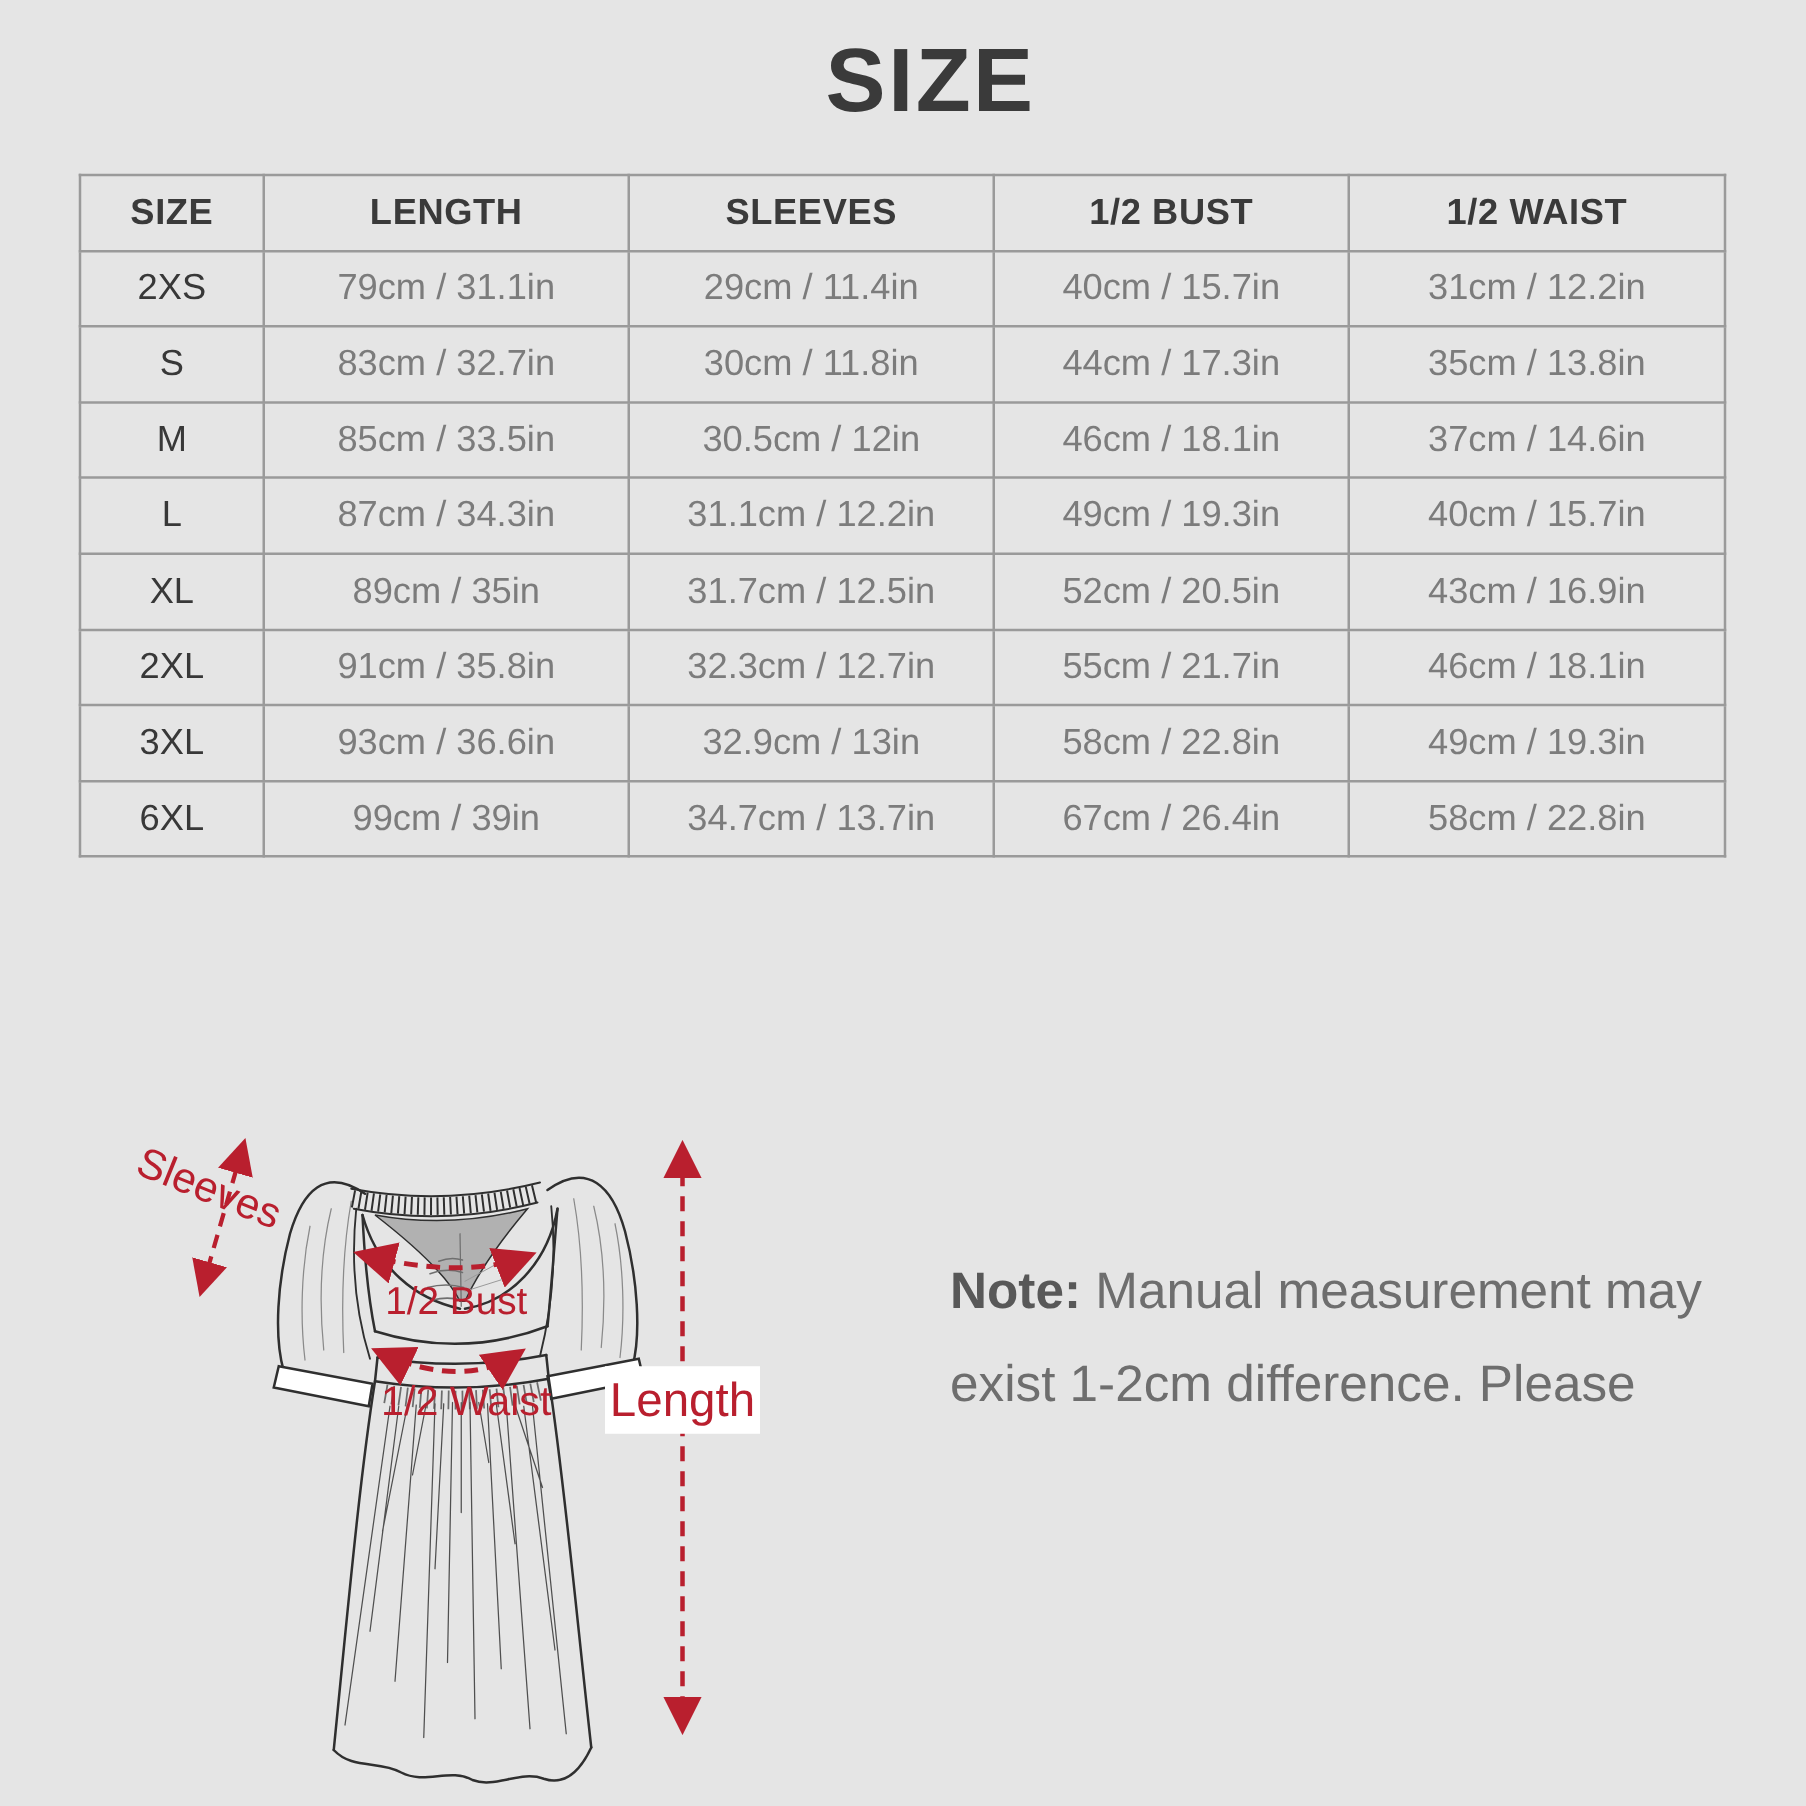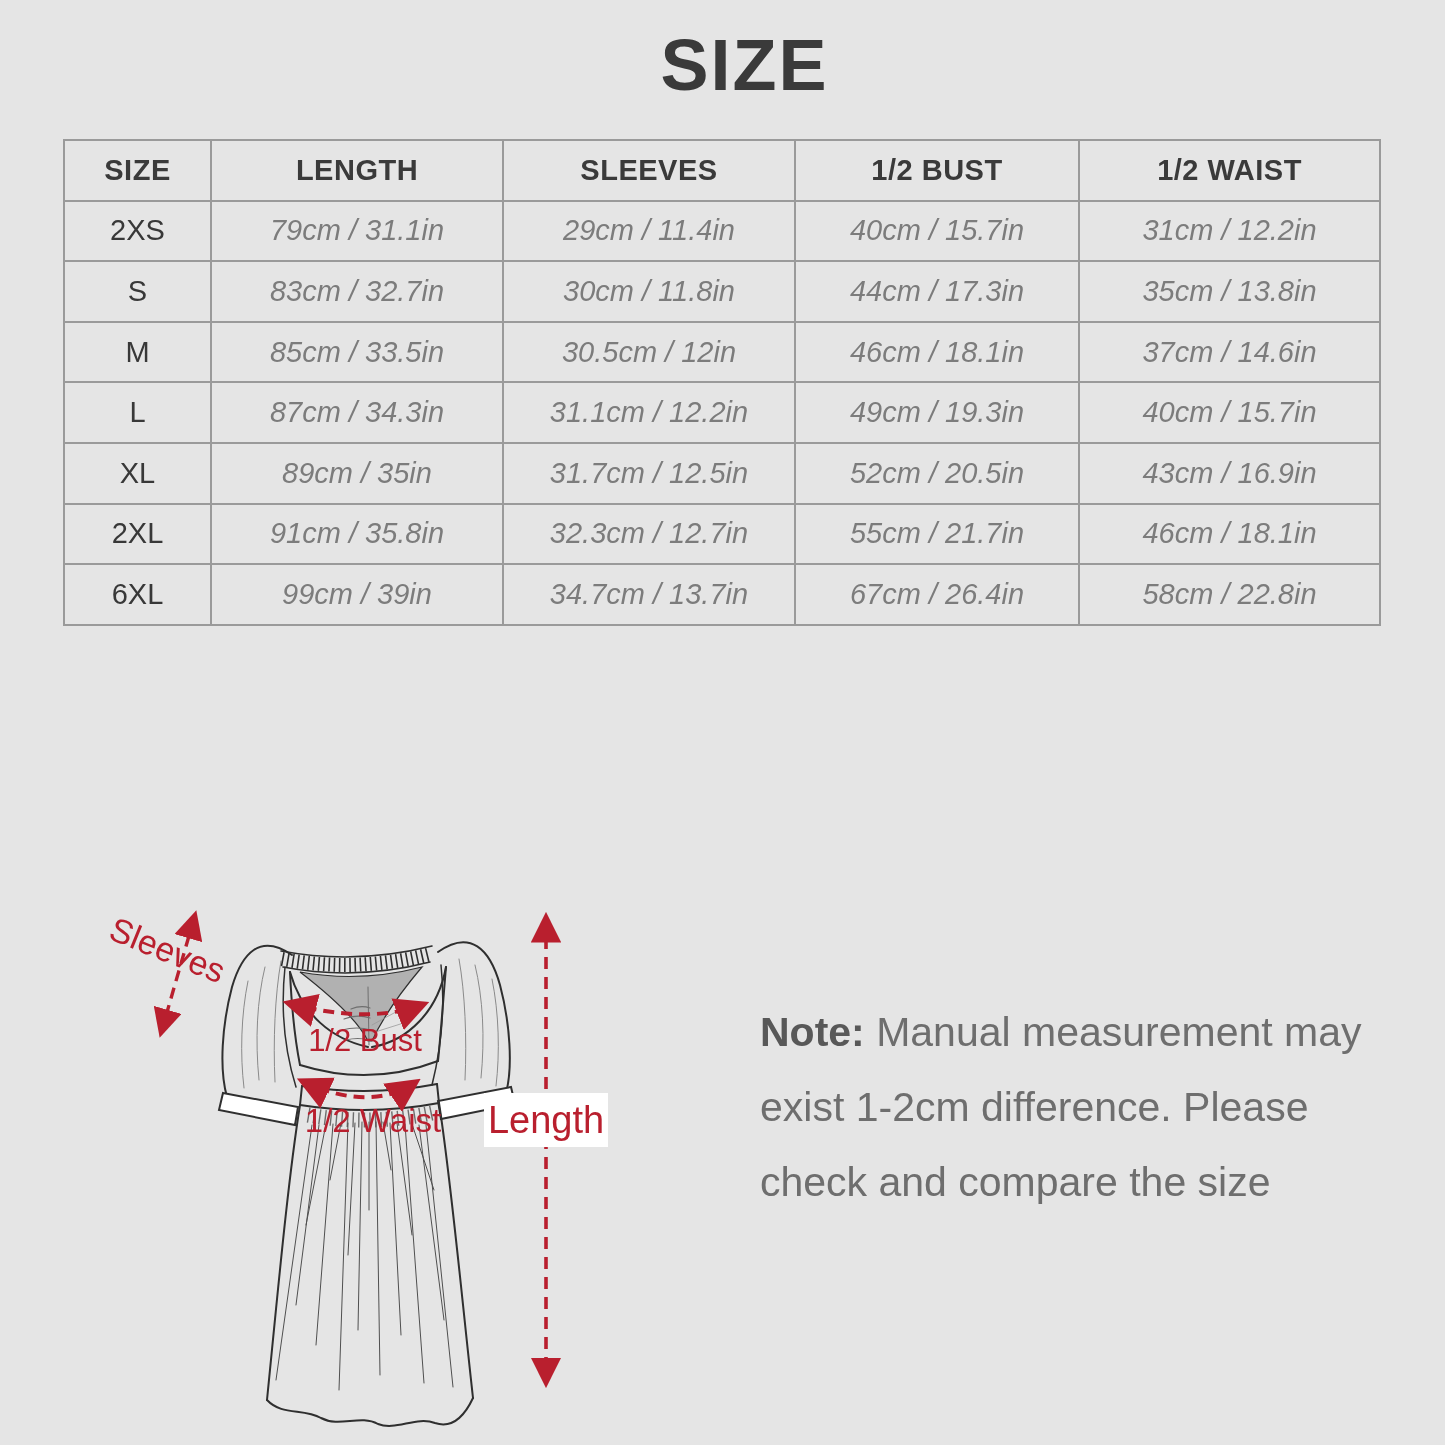--- a/index.html
+++ b/index.html
@@ -6,21 +6,21 @@
   .page{position:relative;width:1445px;height:1445px;background:#e5e5e5;overflow:hidden;
         font-family:"Liberation Sans",sans-serif;padding-left:44px;}
   .page-title{position:absolute;top:24px;left:0;width:100%;text-align:center;
         font-size:72px;font-weight:700;color:#3a3a3a;letter-spacing:2px;}
   table.size-table{position:absolute;left:63px;top:139px;width:1316px;
         border-collapse:collapse;table-layout:fixed;}
   .size-table th,.size-table td{border:2px solid #9a9a9a;text-align:center;vertical-align:middle;
         height:58.6px;padding:0;font-size:29px;line-height:1;}
   .size-table thead th{font-weight:700;color:#3a3a3a;letter-spacing:.5px;}
   .size-table tbody th{font-weight:400;color:#383838;}
-  .size-table td{color:#7c7c7c;font-weight:400;font-style:italic;}
+  .size-table td{color:#7c7c7c;font-weight:400;}
   .diagram{position:absolute;left:60px;top:875px;width:600px;height:570px;}
   .note{position:absolute;left:760px;top:995px;width:620px;
         font-size:41px;line-height:75px;color:#6e6e6e;}
   .note div{white-space:nowrap;}
   .note-label{font-weight:700;color:#585858;}
 </style>
 </head>
 <body>
 
 <div class="page">
@@ -79,20 +79,27 @@
         <td>31.7cm / 12.5in</td>
         <td>52cm / 20.5in</td>
         <td>43cm / 16.9in</td>
       </tr>
       <tr>
         <th>2XL</th>
         <td>91cm / 35.8in</td>
         <td>32.3cm / 12.7in</td>
         <td>55cm / 21.7in</td>
         <td>46cm / 18.1in</td>
+      </tr>
+      <tr>
+        <th>3XL</th>
+        <td>93cm / 36.6in</td>
+        <td>32.9cm / 13in</td>
+        <td>58cm / 22.8in</td>
+        <td>49cm / 19.3in</td>
       </tr>
       <tr>
         <th>6XL</th>
         <td>99cm / 39in</td>
         <td>34.7cm / 13.7in</td>
         <td>67cm / 26.4in</td>
         <td>58cm / 22.8in</td>
       </tr>
     </tbody>
   </table>
@@ -159,16 +166,15 @@
       <text x="0" y="0" transform="translate(103,86) rotate(22)" text-anchor="middle" font-size="34">Sleeves</text>
       <text x="305" y="176" text-anchor="middle" font-size="31">1/2 Bust</text>
       <text x="313" y="257" text-anchor="middle" font-size="33">1/2 Waist</text>
       <text x="486" y="258" text-anchor="middle" font-size="38">Length</text>
     </g>
   </svg>
 
   <div class="note">
     <div><span class="note-label">Note:</span><span> Manual measurement may</span></div>
     <div>exist 1-2cm difference. Please</div>
-    <div>check and compare the size</div>
   </div>
 
 </div>
 
 </body></html>

